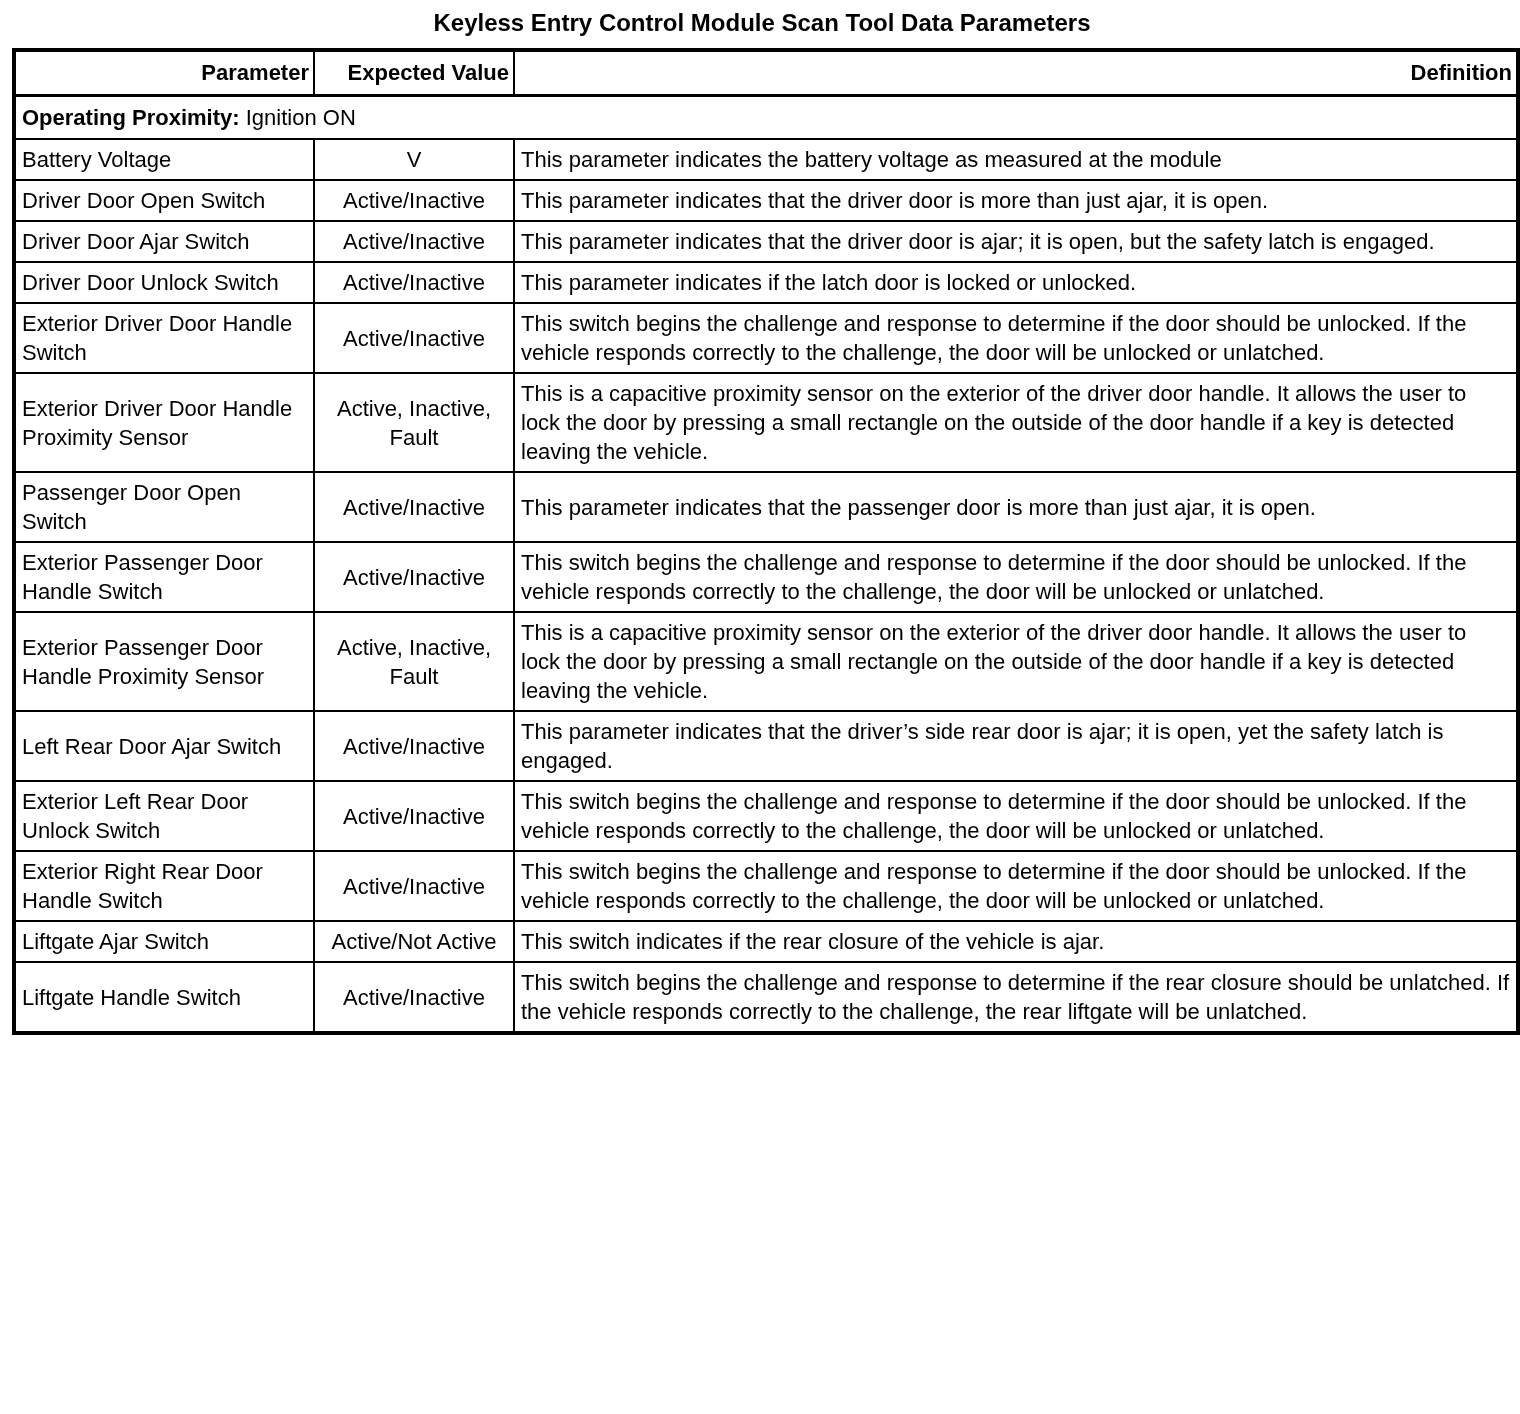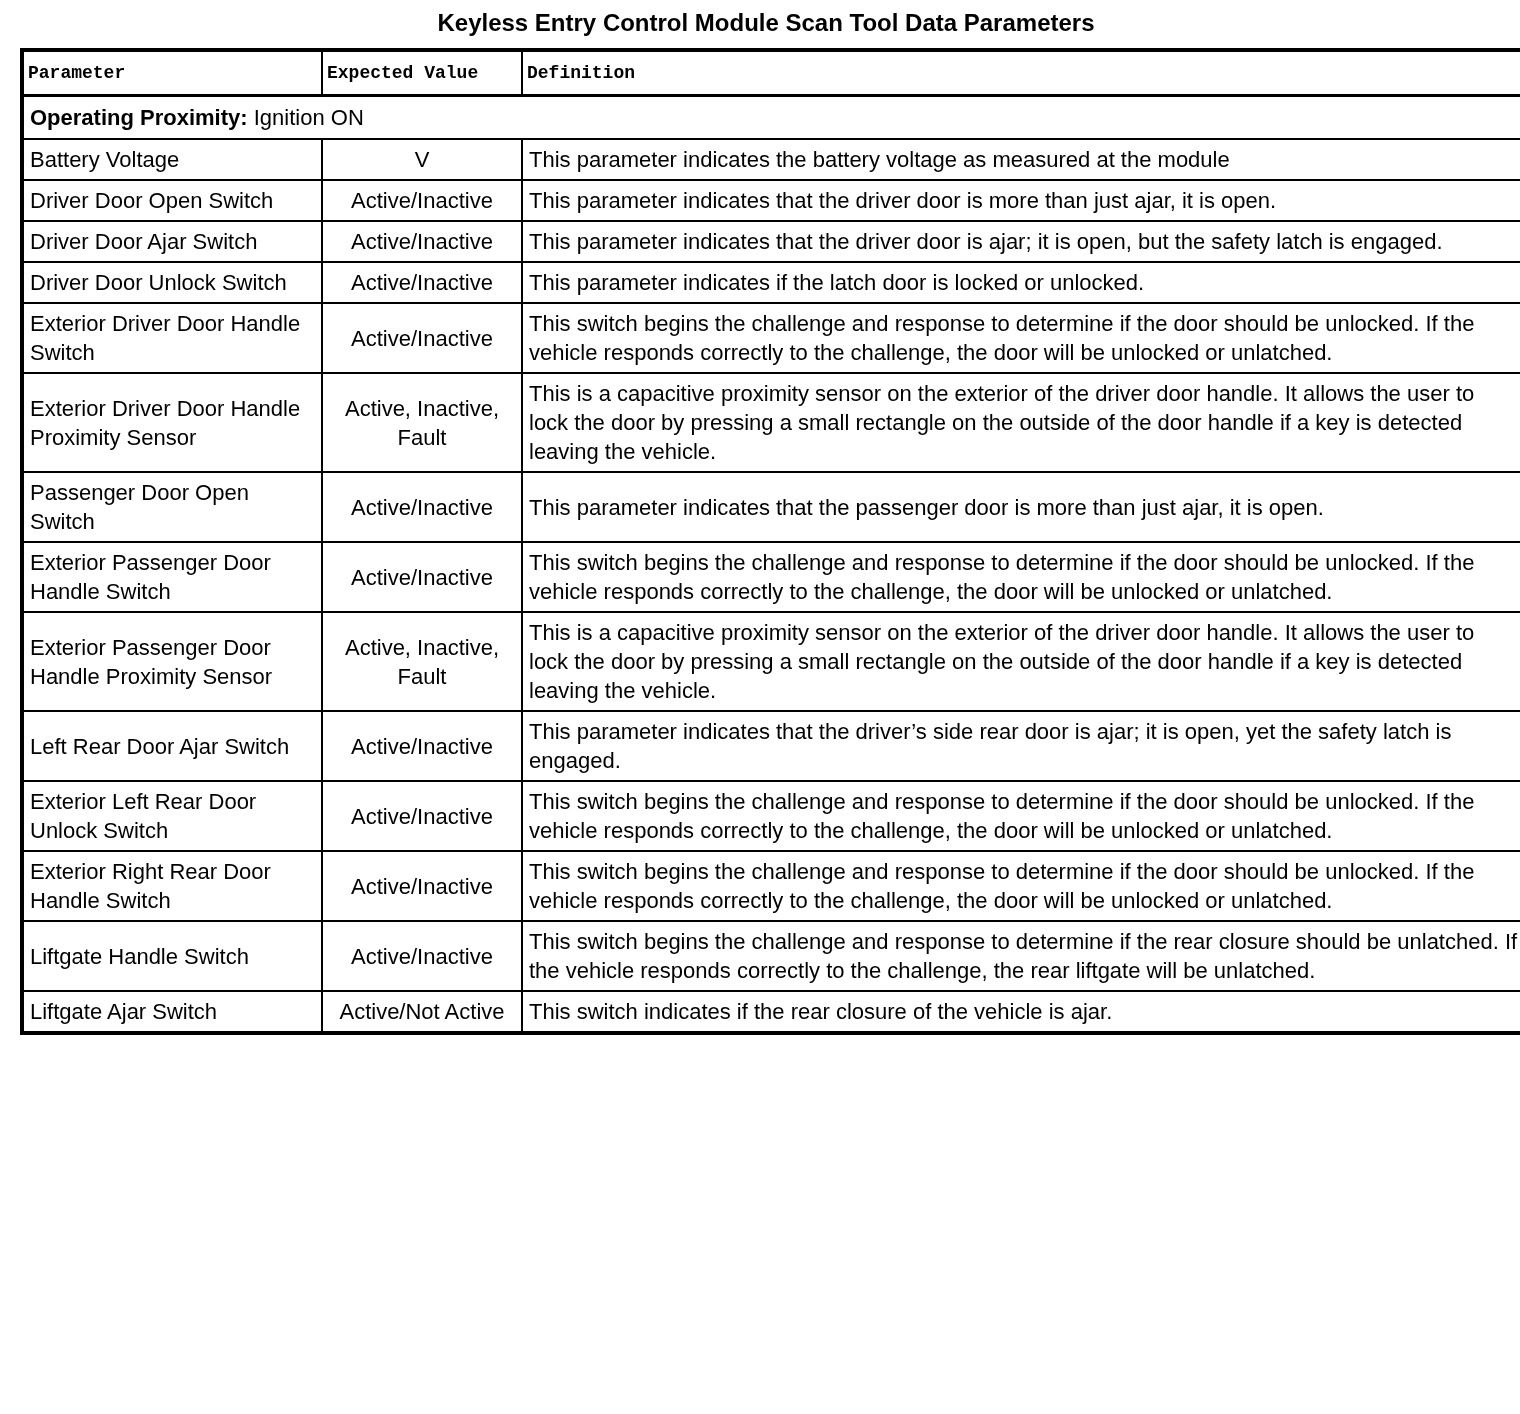--- a/index.html
+++ b/index.html
@@ -5,45 +5,44 @@
   html, body {
     margin: 0;
     padding: 0;
     background: #ffffff;
     color: #000000;
     font-family: "Liberation Sans", sans-serif;
   }
   .page {
     width: 1520px;
     box-sizing: border-box;
-    padding: 6px 8px 6px 20px;
+    padding: 6px 8px 6px 12px;
   }
   .doc-title {
     text-align: center;
     font-weight: bold;
     font-size: 24px;
     line-height: 30px;
     padding: 2px 0 10px 0;
   }
   table.params {
     border-collapse: collapse;
     table-layout: fixed;
     width: 1504px;
     border: 4px solid #000;
   }
   table.params th {
     border: 2px solid #000;
     border-bottom: 3px solid #000;
     font-weight: bold;
-    font-size: 18px;
+    font-size: 22px;
     line-height: 28px;
     padding: 7px 4px;
-    text-align: left;
+    text-align: right;
     vertical-align: middle;
-    font-family: Liberation Mono, monospace;
   }
   table.params td {
     border: 2px solid #000;
     font-size: 22px;
     line-height: 29px;
     padding: 5px 6px;
     vertical-align: middle;
     text-align: left;
     word-wrap: break-word;
   }
@@ -139,25 +138,25 @@
         <td>Exterior Left Rear Door Unlock Switch</td>
         <td class="ev">Active/Inactive</td>
         <td>This switch begins the challenge and response to determine if the door should be unlocked. If the vehicle responds correctly to the challenge, the door will be unlocked or unlatched.</td>
       </tr>
       <tr>
         <td>Exterior Right Rear Door Handle Switch</td>
         <td class="ev">Active/Inactive</td>
         <td>This switch begins the challenge and response to determine if the door should be unlocked. If the vehicle responds correctly to the challenge, the door will be unlocked or unlatched.</td>
       </tr>
       <tr>
+        <td>Liftgate Ajar Switch</td>
+        <td class="ev">Active/Not Active</td>
+        <td>This switch indicates if the rear closure of the vehicle is ajar.</td>
+      </tr>
+      <tr>
         <td>Liftgate Handle Switch</td>
         <td class="ev">Active/Inactive</td>
         <td>This switch begins the challenge and response to determine if the rear closure should be unlatched. If the vehicle responds correctly to the challenge, the rear liftgate will be unlatched.</td>
-      </tr>
-      <tr>
-        <td>Liftgate Ajar Switch</td>
-        <td class="ev">Active/Not Active</td>
-        <td>This switch indicates if the rear closure of the vehicle is ajar.</td>
       </tr>
     </tbody>
   </table>
 
 </div>
 
 </body></html>

